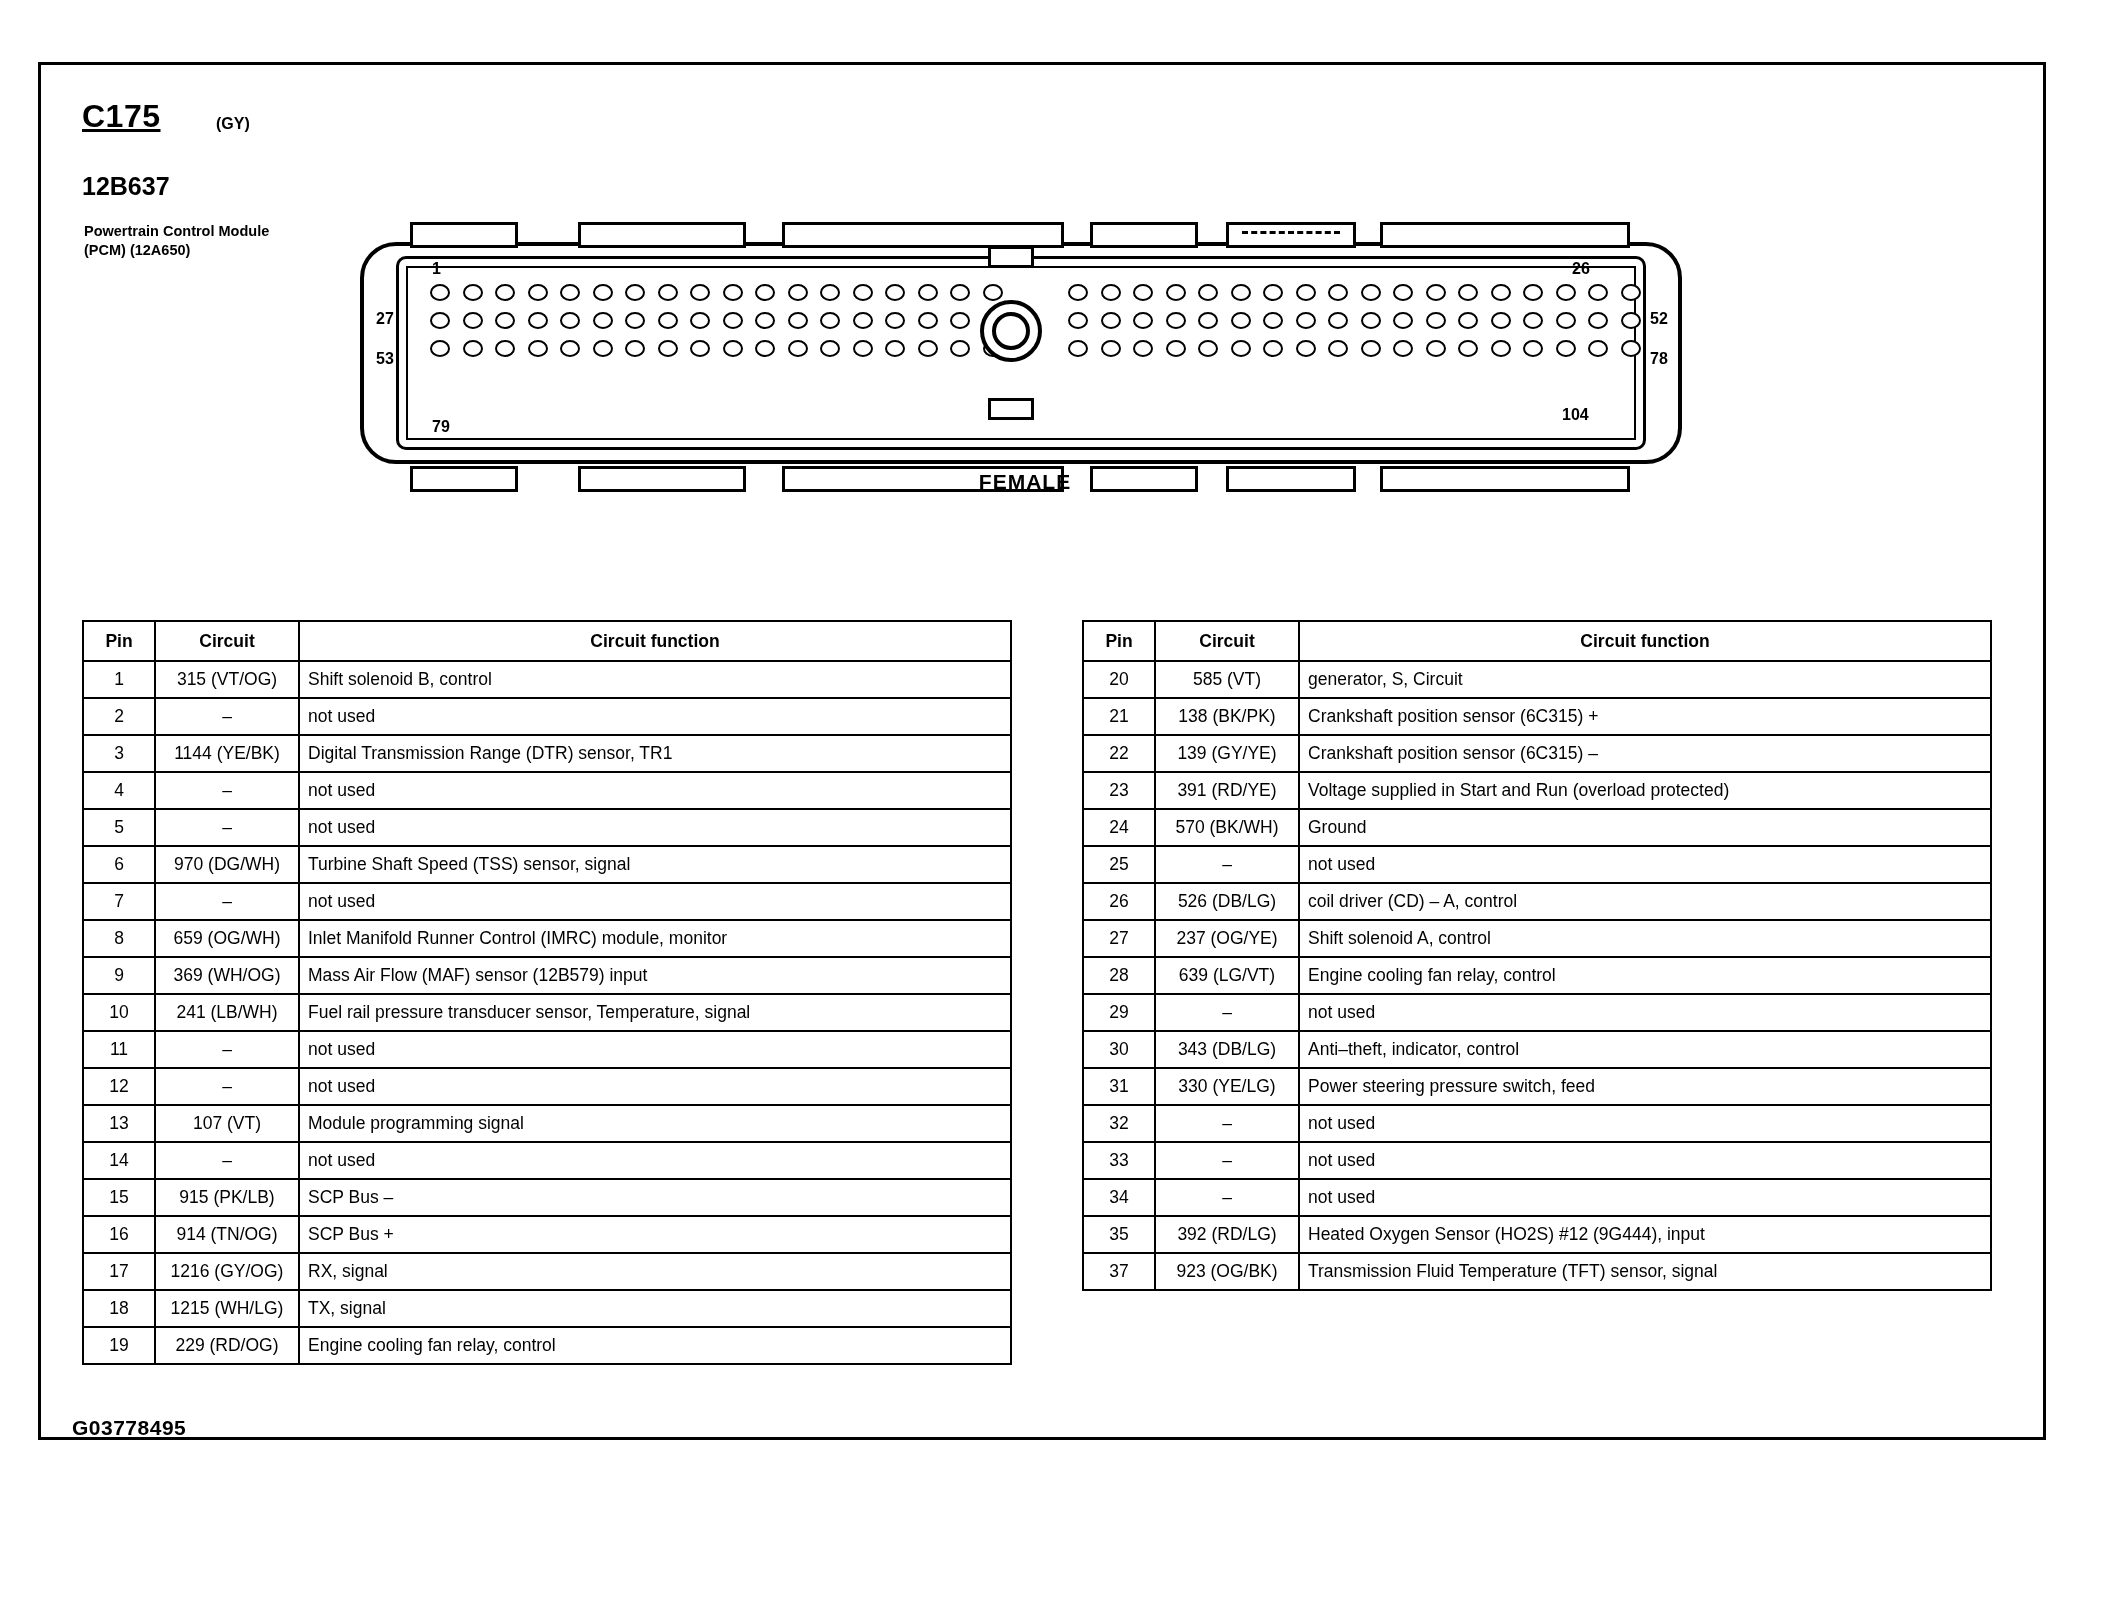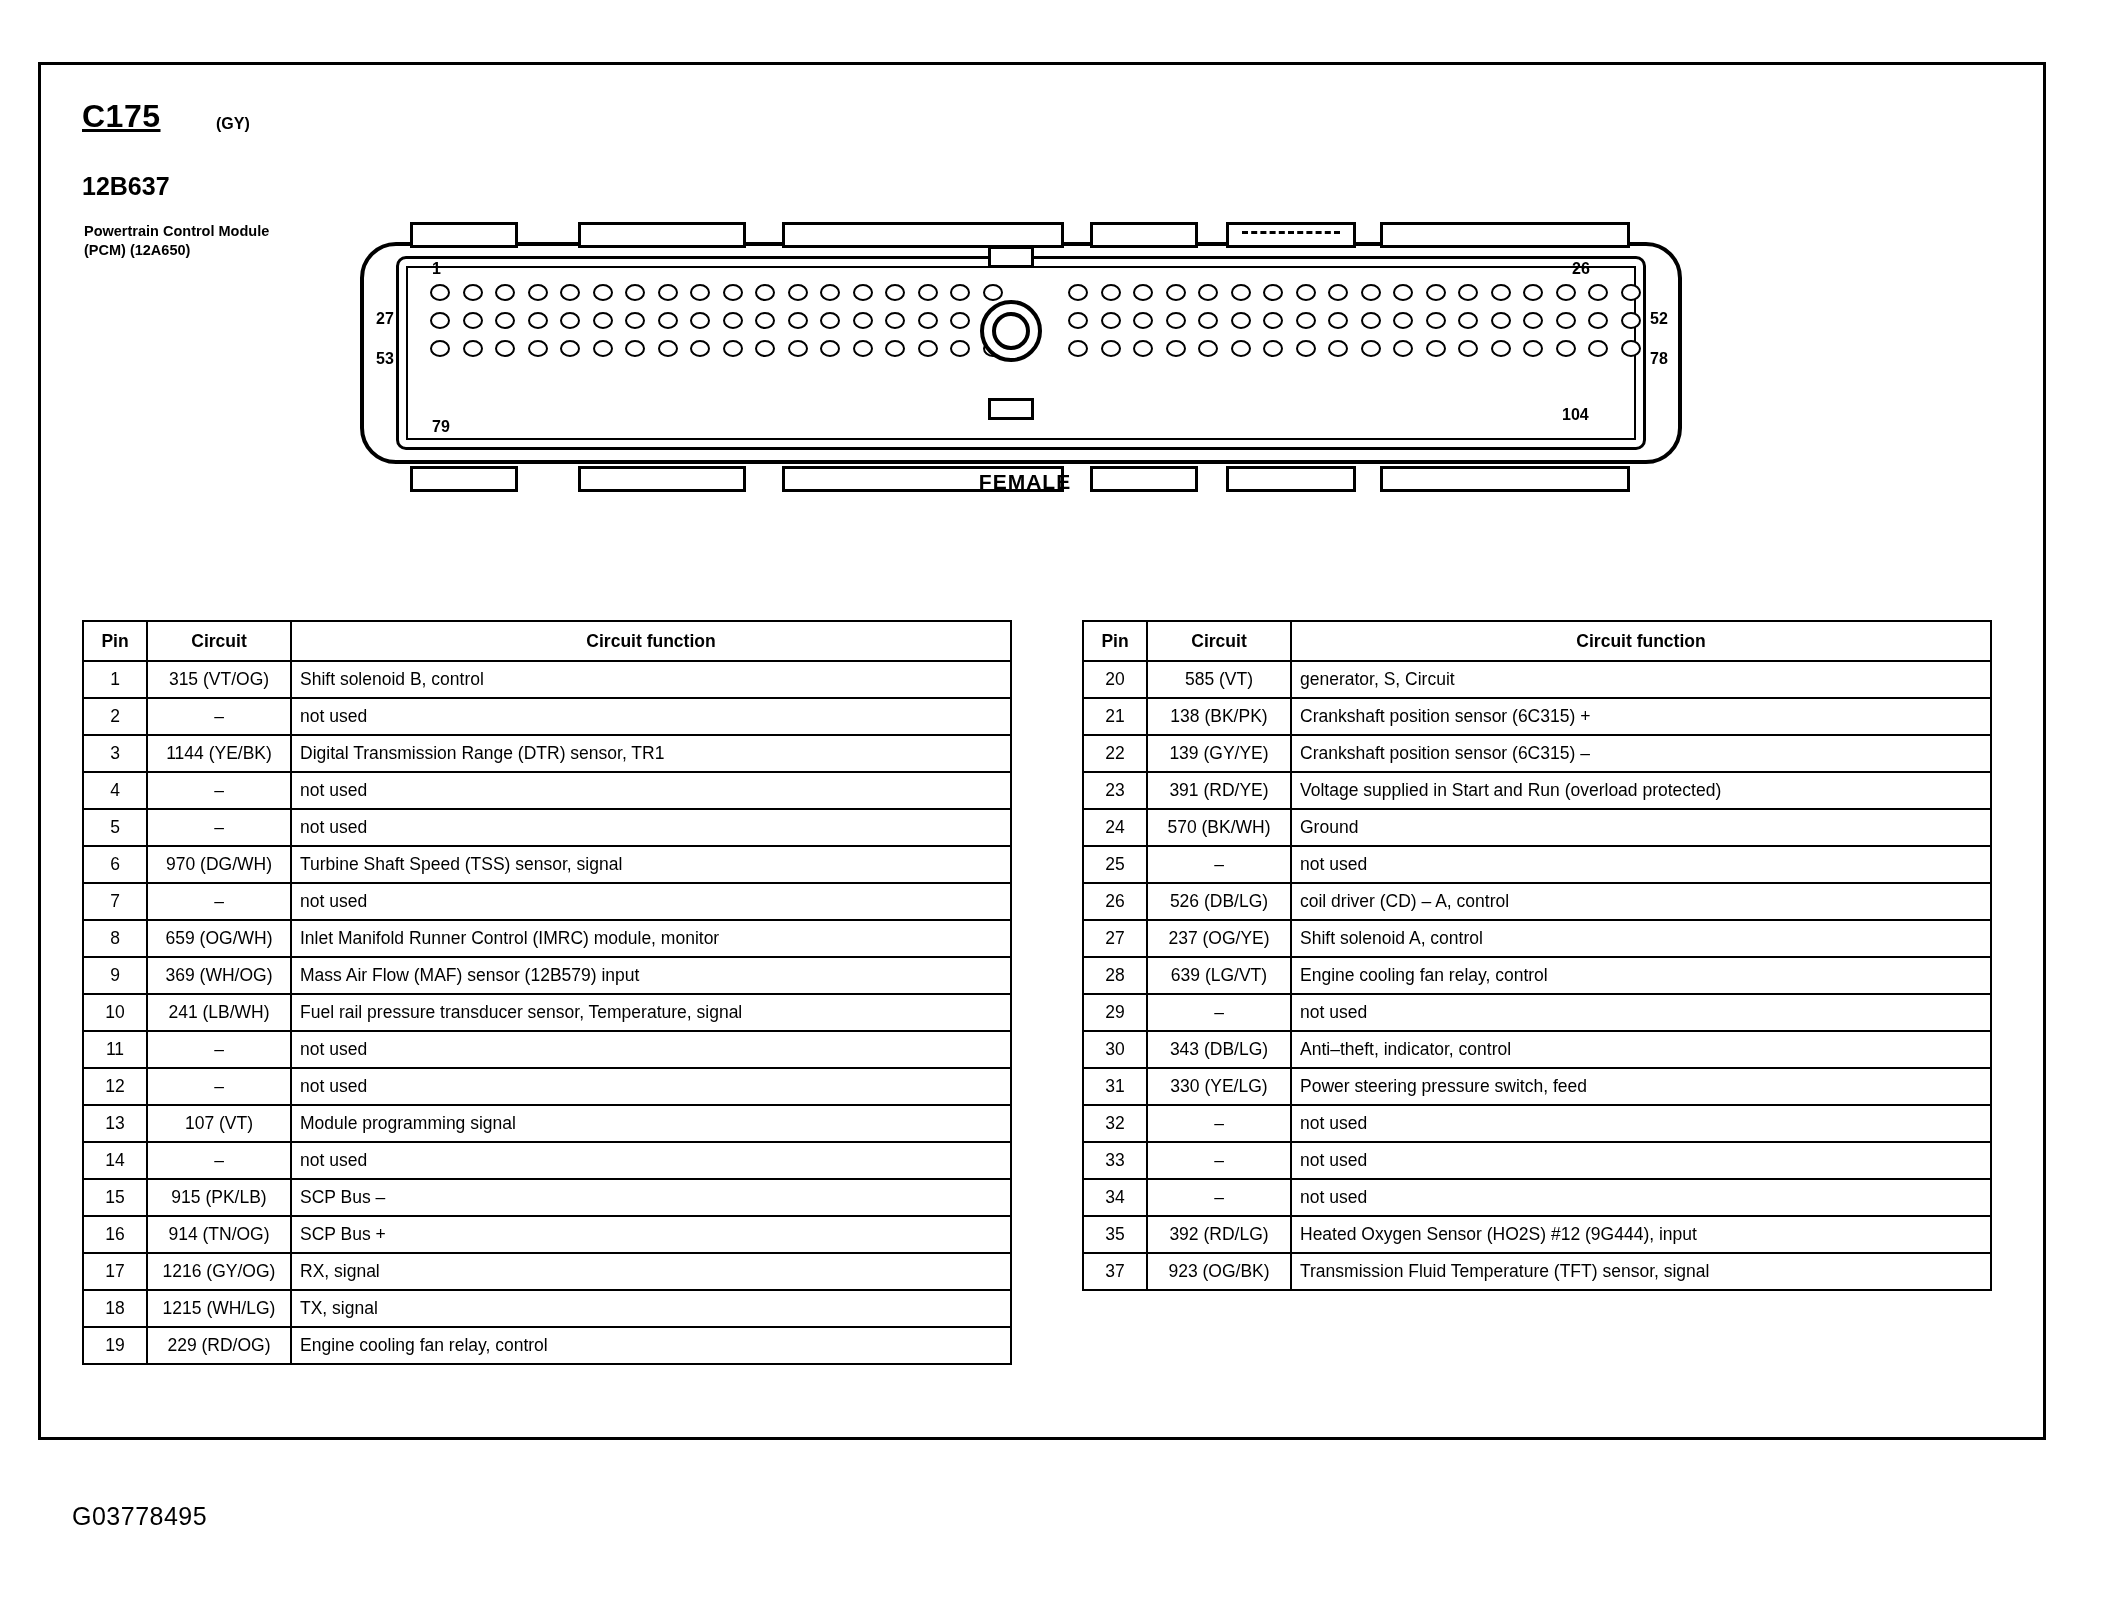--- a/index.html
+++ b/index.html
@@ -190,30 +190,31 @@
     border: 2px solid #000;
     padding: 0 8px;
     height: 37px;
     box-sizing: border-box;
   }
   .pin-table th {
     font-weight: bold;
     text-align: center;
     height: 40px;
   }
-  .col-pin { width: 64px; text-align: center; }
+  .col-pin { width: 72px; text-align: center; }
   .col-circuit { width: 144px; text-align: center; }
   .col-func { text-align: left; padding-left: 14px; }
 
   .footer-code {
     position: absolute;
     left: 72px;
-    top: 1502px;
-    font-size: 25px;
+    top: 1416px;
+    font-size: 21px;
     letter-spacing: 0.5px;
+    font-weight: bold;
   }
 </style>
 </head>
 <body>
 
 <div class="page-frame"></div>
 
 <div class="conn-id">C175</div>
 <div class="conn-color">(GY)</div>
 <div class="part-no">12B637</div>

